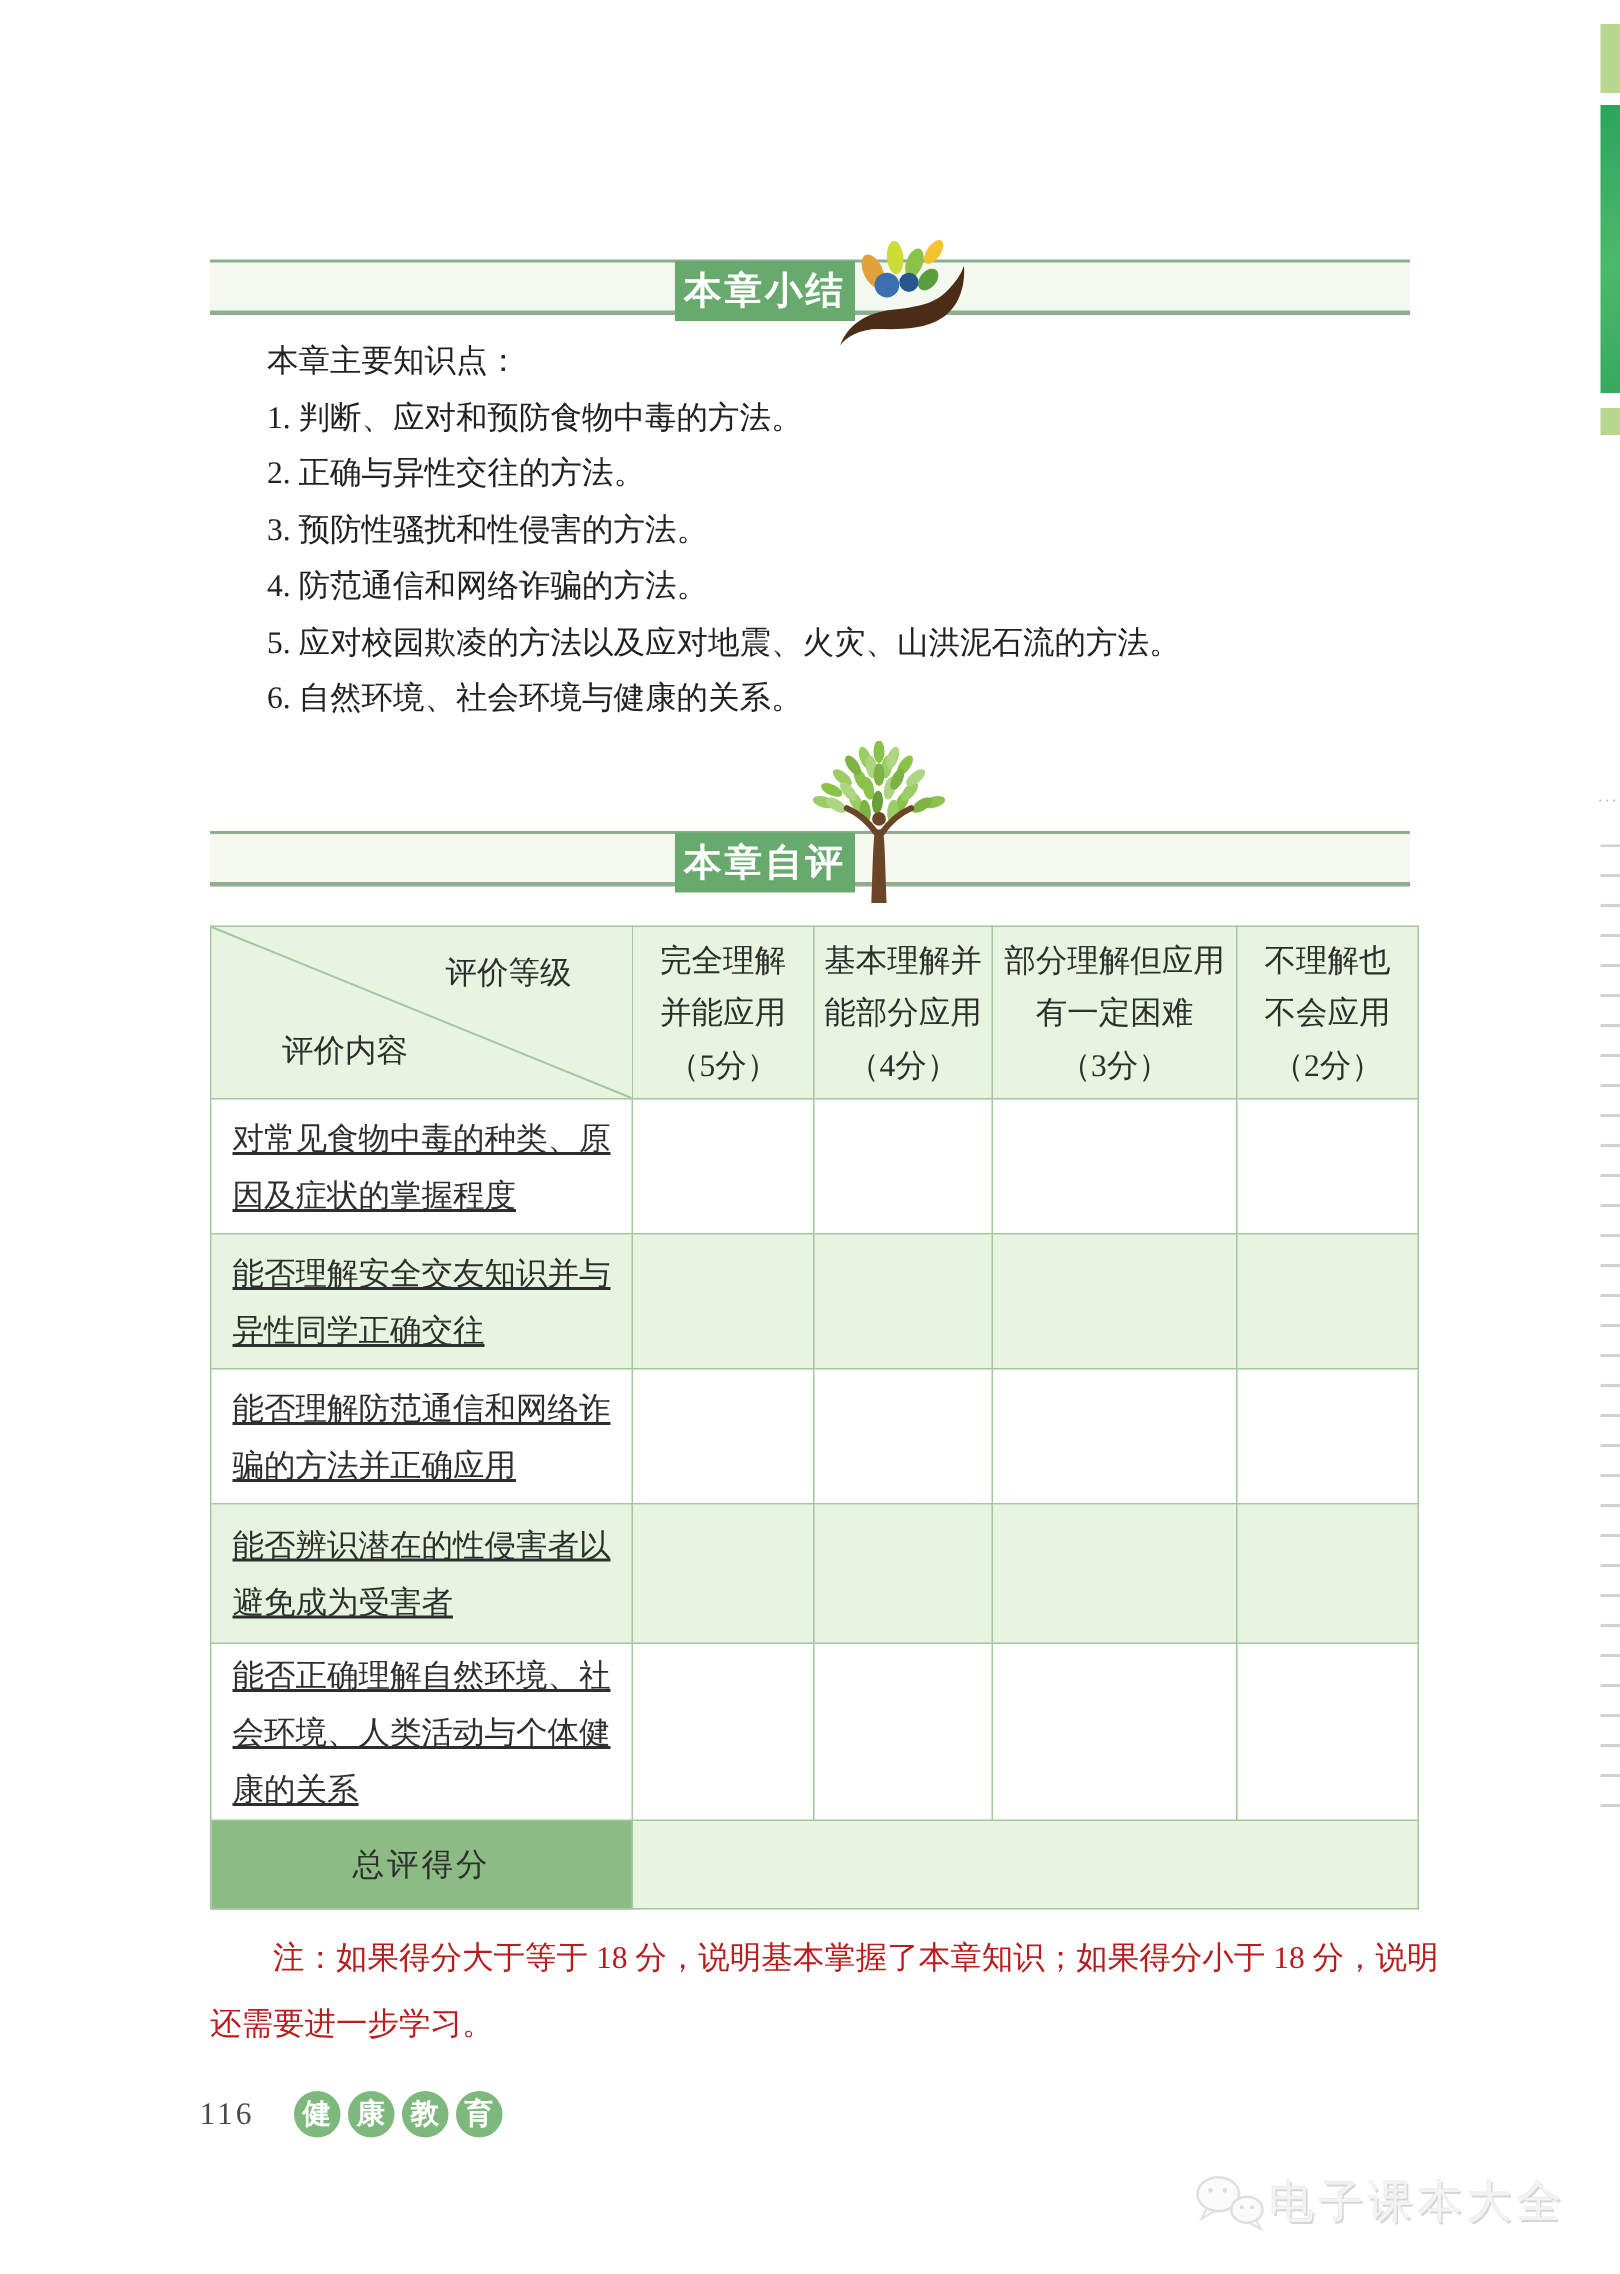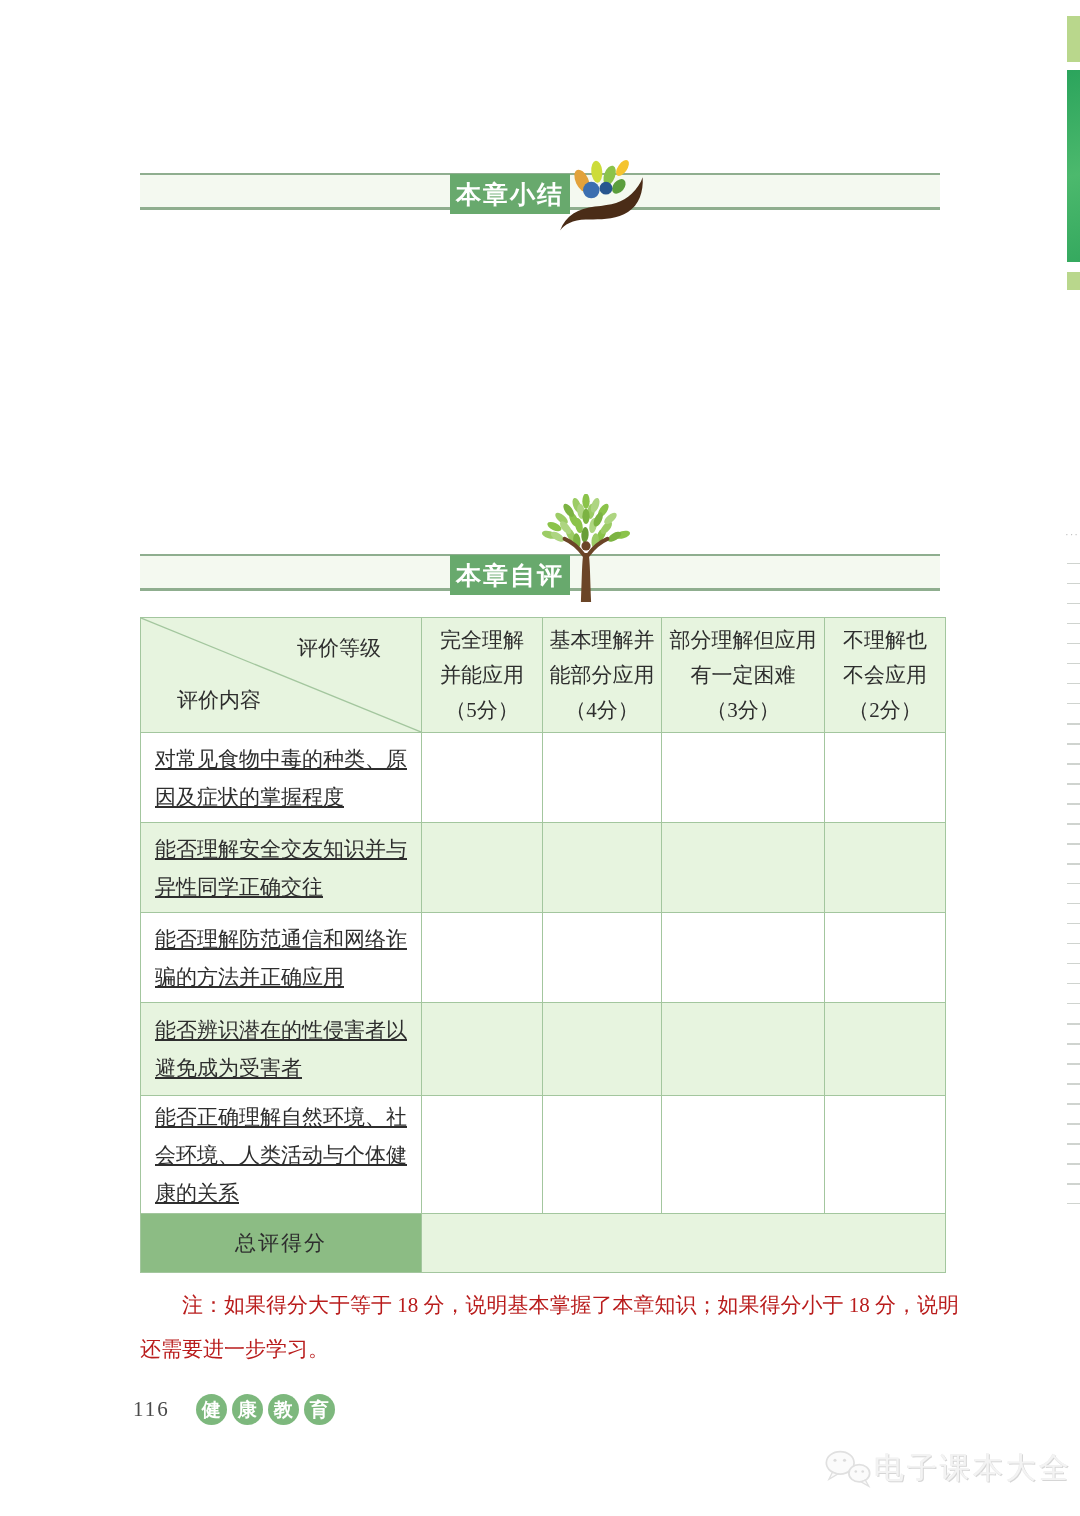--- a/index.html
+++ b/index.html
@@ -32,41 +32,41 @@
 
   
   table.eval{position:absolute;left:140px;top:617px;width:805px;border-collapse:collapse;
        table-layout:fixed;border:1.5px solid #9bc096;}
   table.eval td,table.eval th{border:1px solid #a3c69e;font-weight:normal;
        font-size:21px;color:#2e2e2e;vertical-align:middle;}
   .col-head{background:#e7f4df;text-align:center;line-height:35px;white-space:pre-line;}
   .corner{background:#e7f4df;position:relative;}
   .corner svg{position:absolute;left:0;top:0;width:100%;height:100%;}
   .corner .ct{position:absolute;top:16px;right:40px;font-size:21px;}
-  .corner .cb{position:absolute;bottom:18px;left:36px;font-size:21px;}
+  .corner .cb{position:absolute;bottom:18px;left:47px;font-size:21px;}
   td.rowlabel{padding:0 14px;line-height:38px;text-decoration:underline;}
   tr.green td{background:#e7f4df;}
   tr.white td{background:#ffffff;}
   td.total{background:#8cbc84;color:#fdfdf6;text-align:center;font-size:22px;letter-spacing:2px;}
   td.total-rest{background:#e7f4df;}
 
   
   .note{position:absolute;left:140px;top:1283px;width:828px;margin:0;
        font-size:21px;line-height:44px;text-indent:2em;color:#b91c1c;}
 
   
   .footer{position:absolute;left:133px;top:1394px;display:flex;align-items:center;gap:26px;}
   .pagenum{font-size:21px;color:#4a4a4a;letter-spacing:2px;}
   .logo{display:flex;gap:5px;}
   .logo span{display:block;width:31px;height:31px;border-radius:50%;background:#7db87d;
        color:#fff;font-family:"Liberation Sans",sans-serif;font-weight:bold;font-size:19px;
        line-height:31px;text-align:center;}
 
   
-  .watermark{position:absolute;right:8px;top:1446px;display:flex;align-items:center;gap:0;}
+  .watermark{position:absolute;right:36px;top:1446px;display:flex;align-items:center;gap:0;}
   .watermark .wm-text{font-family:"Liberation Sans",sans-serif;font-size:30px;letter-spacing:3px;
        color:#f3f3f3;text-shadow:1px 1px 0 #d6d6d6, -0.5px -0.5px 0 #ececec;}
 </style>
 </head>
 <body>
 
 <div class="page">
 
   <div class="edge edge-a"></div>
   <div class="edge edge-b"></div>
@@ -82,20 +82,29 @@
       <ellipse cx="44" cy="16" rx="6" ry="12" fill="#cddc39" transform="rotate(-5 44 16)"></ellipse>
       <ellipse cx="58" cy="20" rx="6" ry="11" fill="#8bc34a" transform="rotate(20 58 20)"></ellipse>
       <ellipse cx="72" cy="12" rx="5" ry="10" fill="#f4c430" transform="rotate(35 72 12)"></ellipse>
       <ellipse cx="68" cy="32" rx="6" ry="9" fill="#5a9e3d" transform="rotate(40 68 32)"></ellipse>
       <circle cx="38" cy="36" r="9" fill="#3b6fb0"></circle>
       <circle cx="54" cy="34" r="7" fill="#27568f"></circle>
       <path d="M4 80 C10 64 24 56 42 54 C60 52 72 50 82 40 C88 34 92 28 94 22 C95 38 90 52 78 60 C64 69 46 68 32 68 C18 68 8 74 4 80 Z" fill="#4a2c17"></path>
     </svg>
   </div>
 
+  <div class="summary-text">
+    <p>本章主要知识点：</p>
+    <p>1. 判断、应对和预防食物中毒的方法。</p>
+    <p>2. 正确与异性交往的方法。</p>
+    <p>3. 预防性骚扰和性侵害的方法。</p>
+    <p>4. 防范通信和网络诈骗的方法。</p>
+    <p>5. 应对校园欺凌的方法以及应对地震、火灾、山洪泥石流的方法。</p>
+    <p>6. 自然环境、社会环境与健康的关系。</p>
+  </div>
 
   <div class="banner" style="top:554px;">
     <div class="band"></div>
     <div class="title-box">本章自评</div>
     <svg class="banner-icon tree-icon" width="92" height="112" viewBox="0 0 90 110">
       <g fill="#8bc34a">
         <ellipse cx="45" cy="7" rx="3.6" ry="7.5"></ellipse>
         <ellipse cx="62" cy="16" rx="3.6" ry="7.5" transform="rotate(35 62 16)"></ellipse>
         <ellipse cx="14" cy="32" rx="3.6" ry="7.5" transform="rotate(-65 14 32)"></ellipse>
         <ellipse cx="33" cy="25" rx="3.6" ry="7.5" transform="rotate(-25 33 25)"></ellipse>

